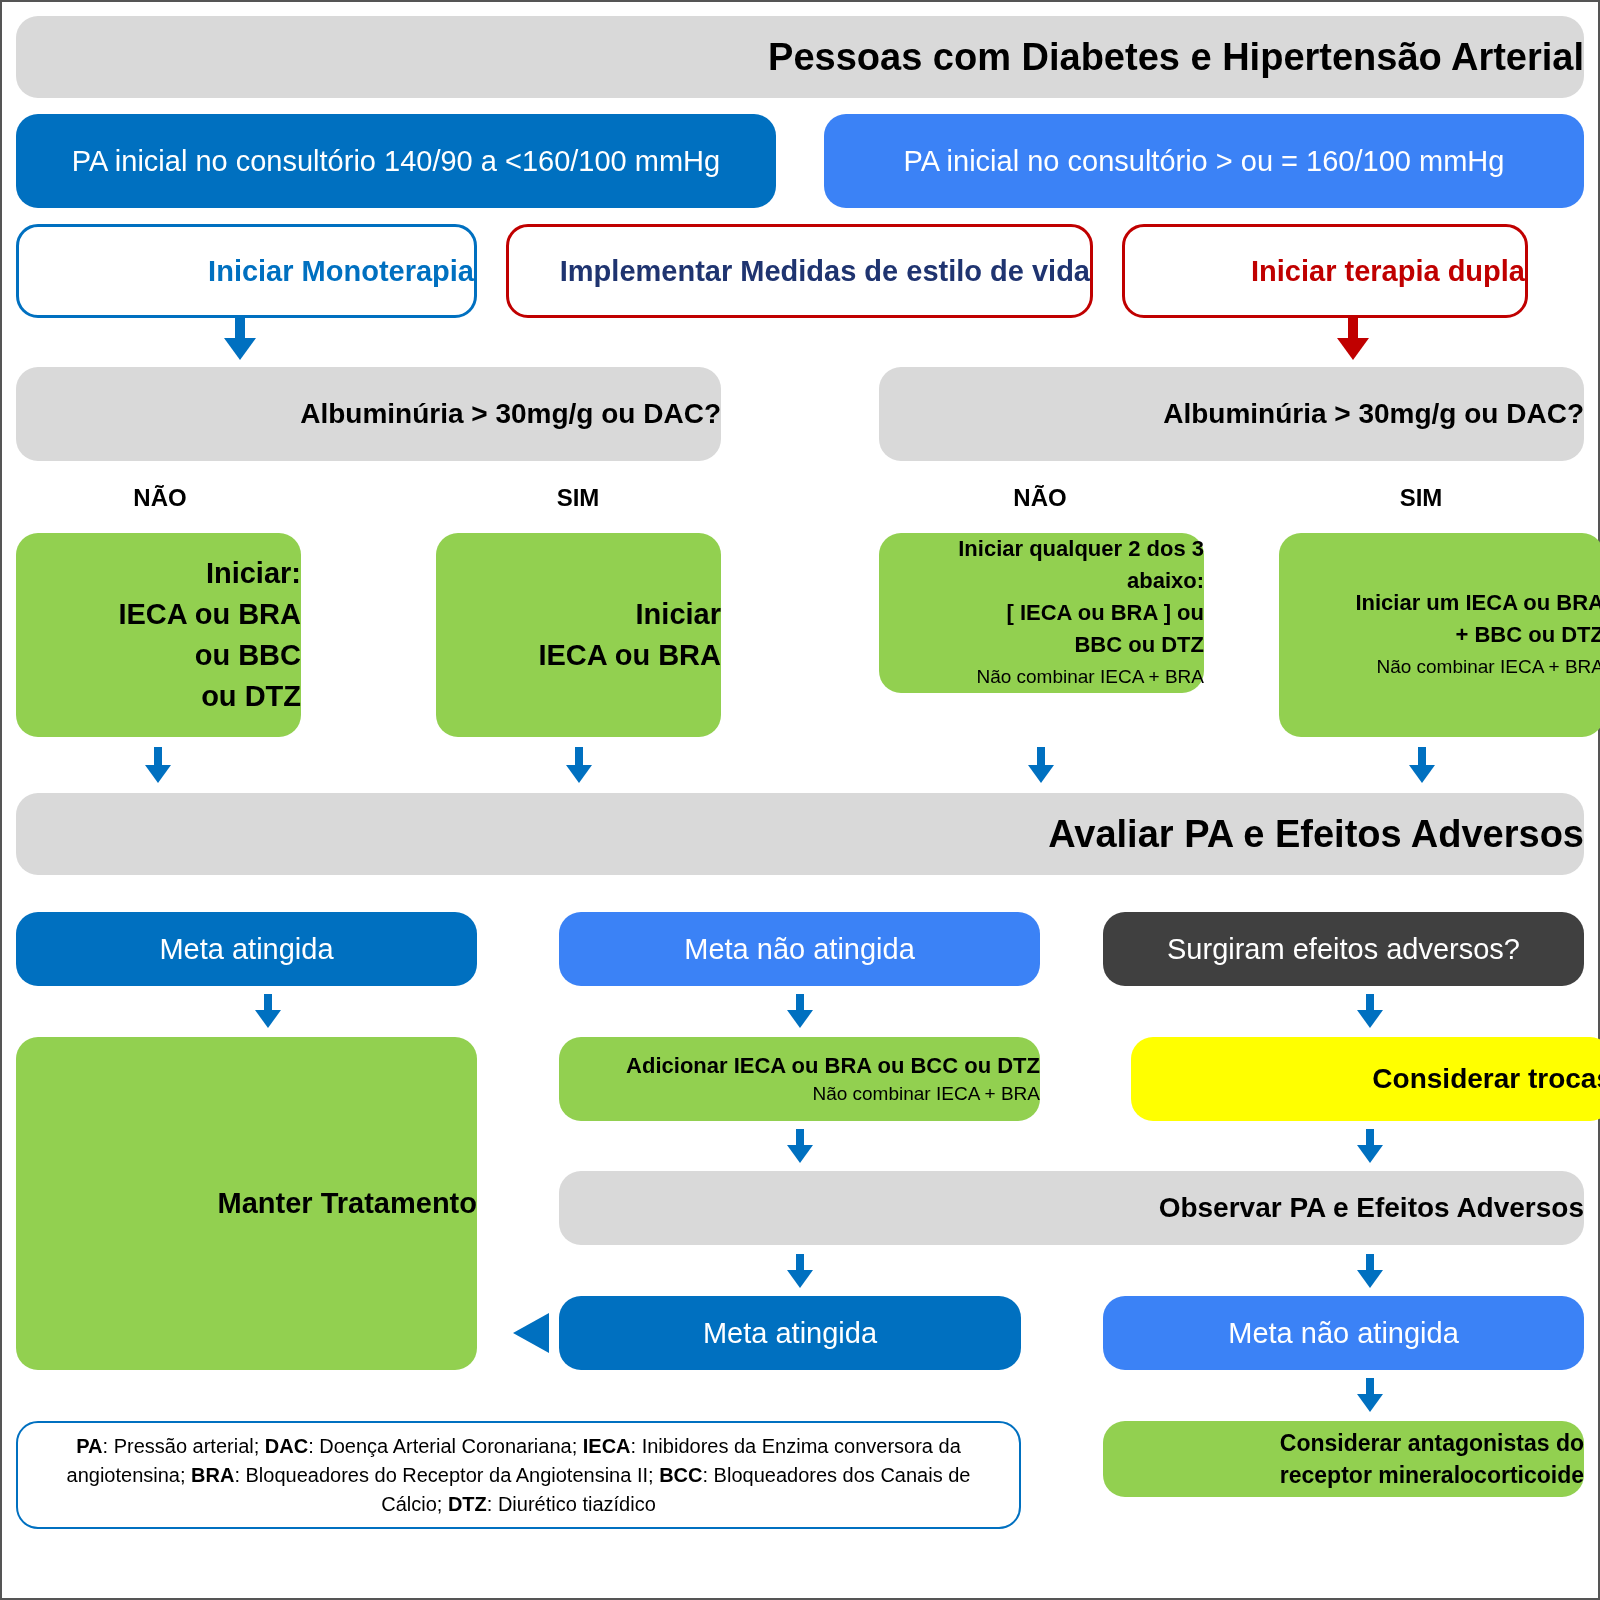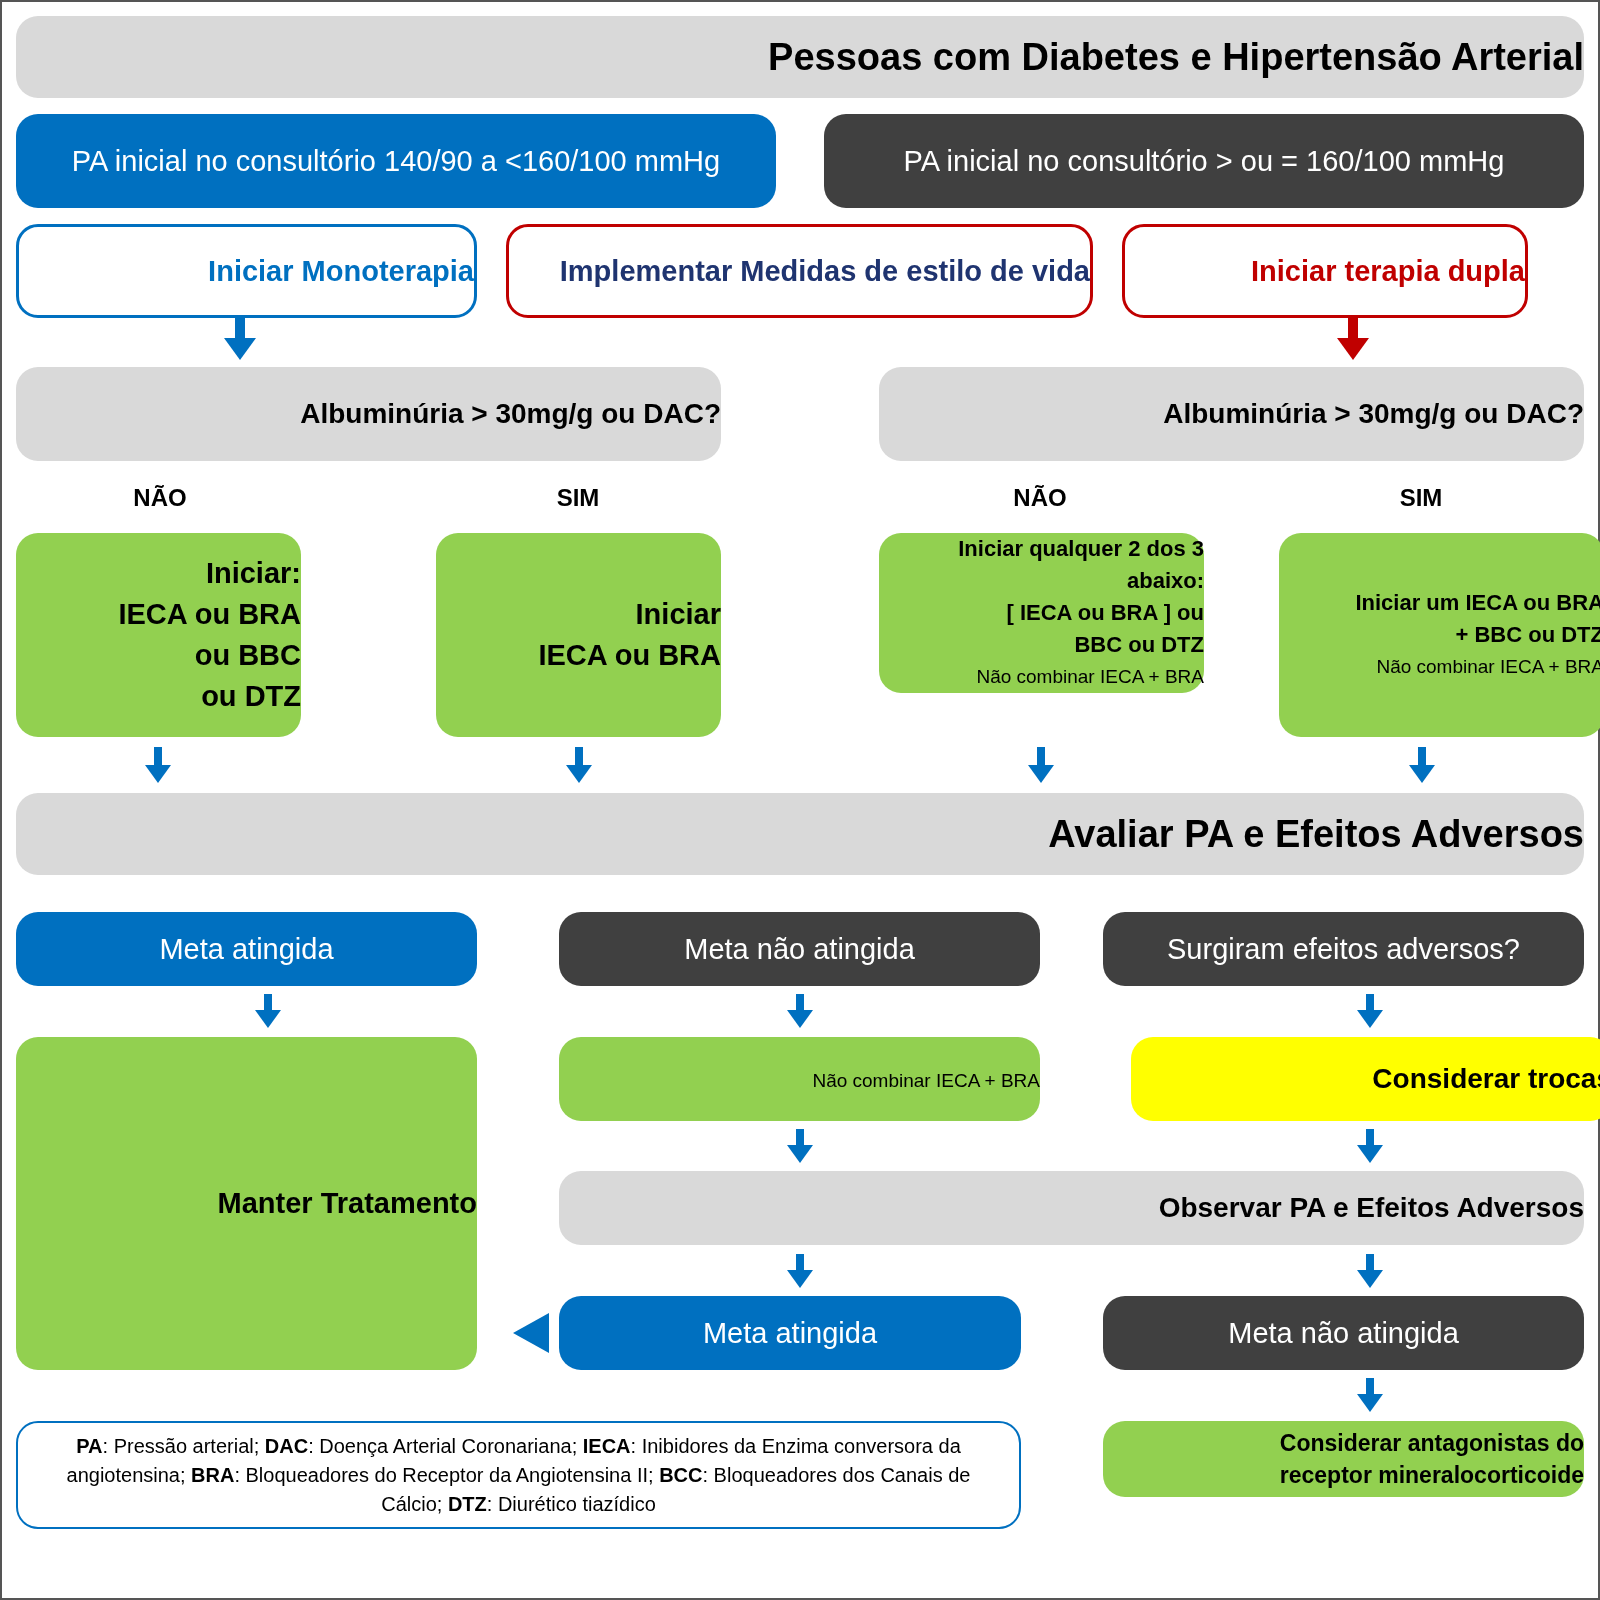--- a/index.html
+++ b/index.html
@@ -12,21 +12,21 @@
     position: absolute; left: 0; top: 0; width: 1596px; height: 1596px;
     border: 2px solid #555555; box-sizing: content-box;
   }
   .box {
     position: absolute; box-sizing: border-box;
     display: flex; flex-direction: column; align-items: center; justify-content: center;
     text-align: center; border-radius: 22px;
   }
   .gray { background: #d9d9d9; color: #000; }
   .blue { background: #0070c0; color: #fff; }
-  .red { background: #404040; color: #fff; }
+  .red { background: #3b82f6; color: #fff; }
   .dark { background: #404040; color: #fff; }
   .green { background: #92d050; color: #000; }
   .yellow { background: #ffff00; color: #000; margin-left: 28px; }
   .outline-blue { background: #fff; border: 3px solid #0070c0; }
   .outline-red { background: #fff; border: 3px solid #c00000; }
   .b { font-weight: bold; align-items: flex-end; }
   .arrow { position: absolute; }
   .lbl { position: absolute; font-weight: bold; font-size: 24px; color: #000; text-align: center; }
   .small { font-size: 19px; font-weight: normal; margin-top: 6px; }
   .legend-text { font-size: 20px; line-height: 29px; color: #000; padding: 0 40px; }
@@ -144,20 +144,21 @@
 <svg class="arrow" style="left:1357px;top:994px;" width="26" height="34">
   <rect x="9" y="0" width="8" height="18" fill="#0070c0"></rect>
     <polygon points="0,16 26,16 13,34" fill="#0070c0"></polygon>
 </svg>
 
 <div class="box green b" style="left:16px;top:1037px;width:461px;height:333px;font-size:29px;">
   <span>Manter Tratamento</span>
 </div>
 
 <div class="box green b" style="left:559px;top:1037px;width:481px;height:84px;font-size:22px;">
+  <span>Adicionar IECA ou BRA ou BCC ou DTZ</span>
   <span class="small" style="margin-top:4px;">Não combinar IECA + BRA</span>
 </div>
 
 <div class="box yellow b" style="left:1103px;top:1037px;width:481px;height:84px;font-size:28px;">
   <span>Considerar trocas</span>
 </div>
 
 <svg class="arrow" style="left:787px;top:1129px;" width="26" height="34">
   <rect x="9" y="0" width="8" height="18" fill="#0070c0"></rect>
     <polygon points="0,16 26,16 13,34" fill="#0070c0"></polygon>

